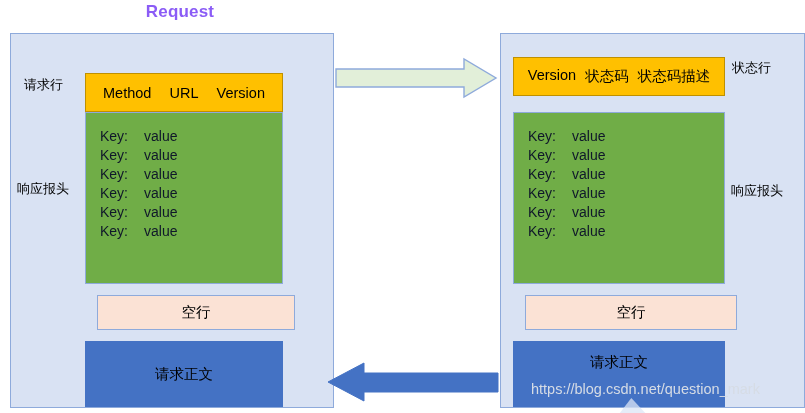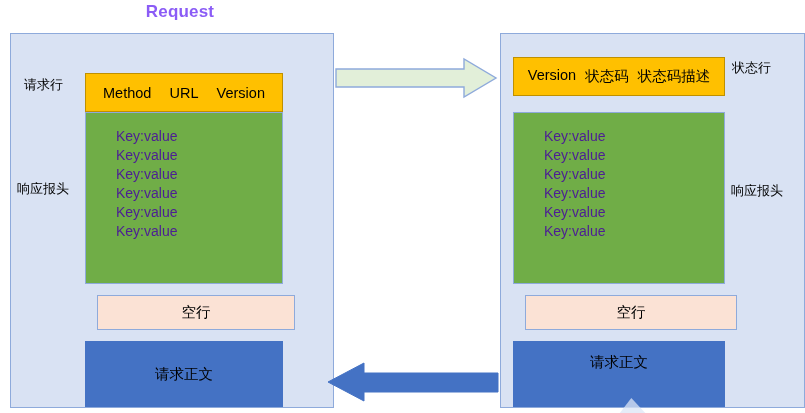--- a/index.html
+++ b/index.html
@@ -98,23 +98,22 @@
     justify-content: center;
     gap: 9px;
     padding: 0 6px;
   }
 
   
   .hdr-line {
     display: flex;
     font-size: 14px;
     line-height: 19px;
-    color: #4c1d95;
-    white-space: nowrap;
-    text-align: right;
+    color: #0f172a;
+    white-space: nowrap;
   }
   .hdr-key   { width: 44px; }
   .hdr-value { }
 
   .box-label-center {
     font-size: 14.5px;
     white-space: nowrap;
   }
 
   
@@ -250,14 +249,15 @@
 
   <div class="box box-peach" style="left:513px; top:295px; width:212px; height:35px;">
     <span class="box-label-center">空行</span>
   </div>
 
   <div class="box box-blue" style="left:513px; top:341px; width:212px; height:66px; justify-content:flex-start; padding-top:11px;">
     <span class="box-label-center">请求正文</span>
   </div>
 
   <div id="watermark-logo"></div>
+  <div id="watermark">https://blog.csdn.net/question_mark</div>
 
 </div>
 
 </body></html>

